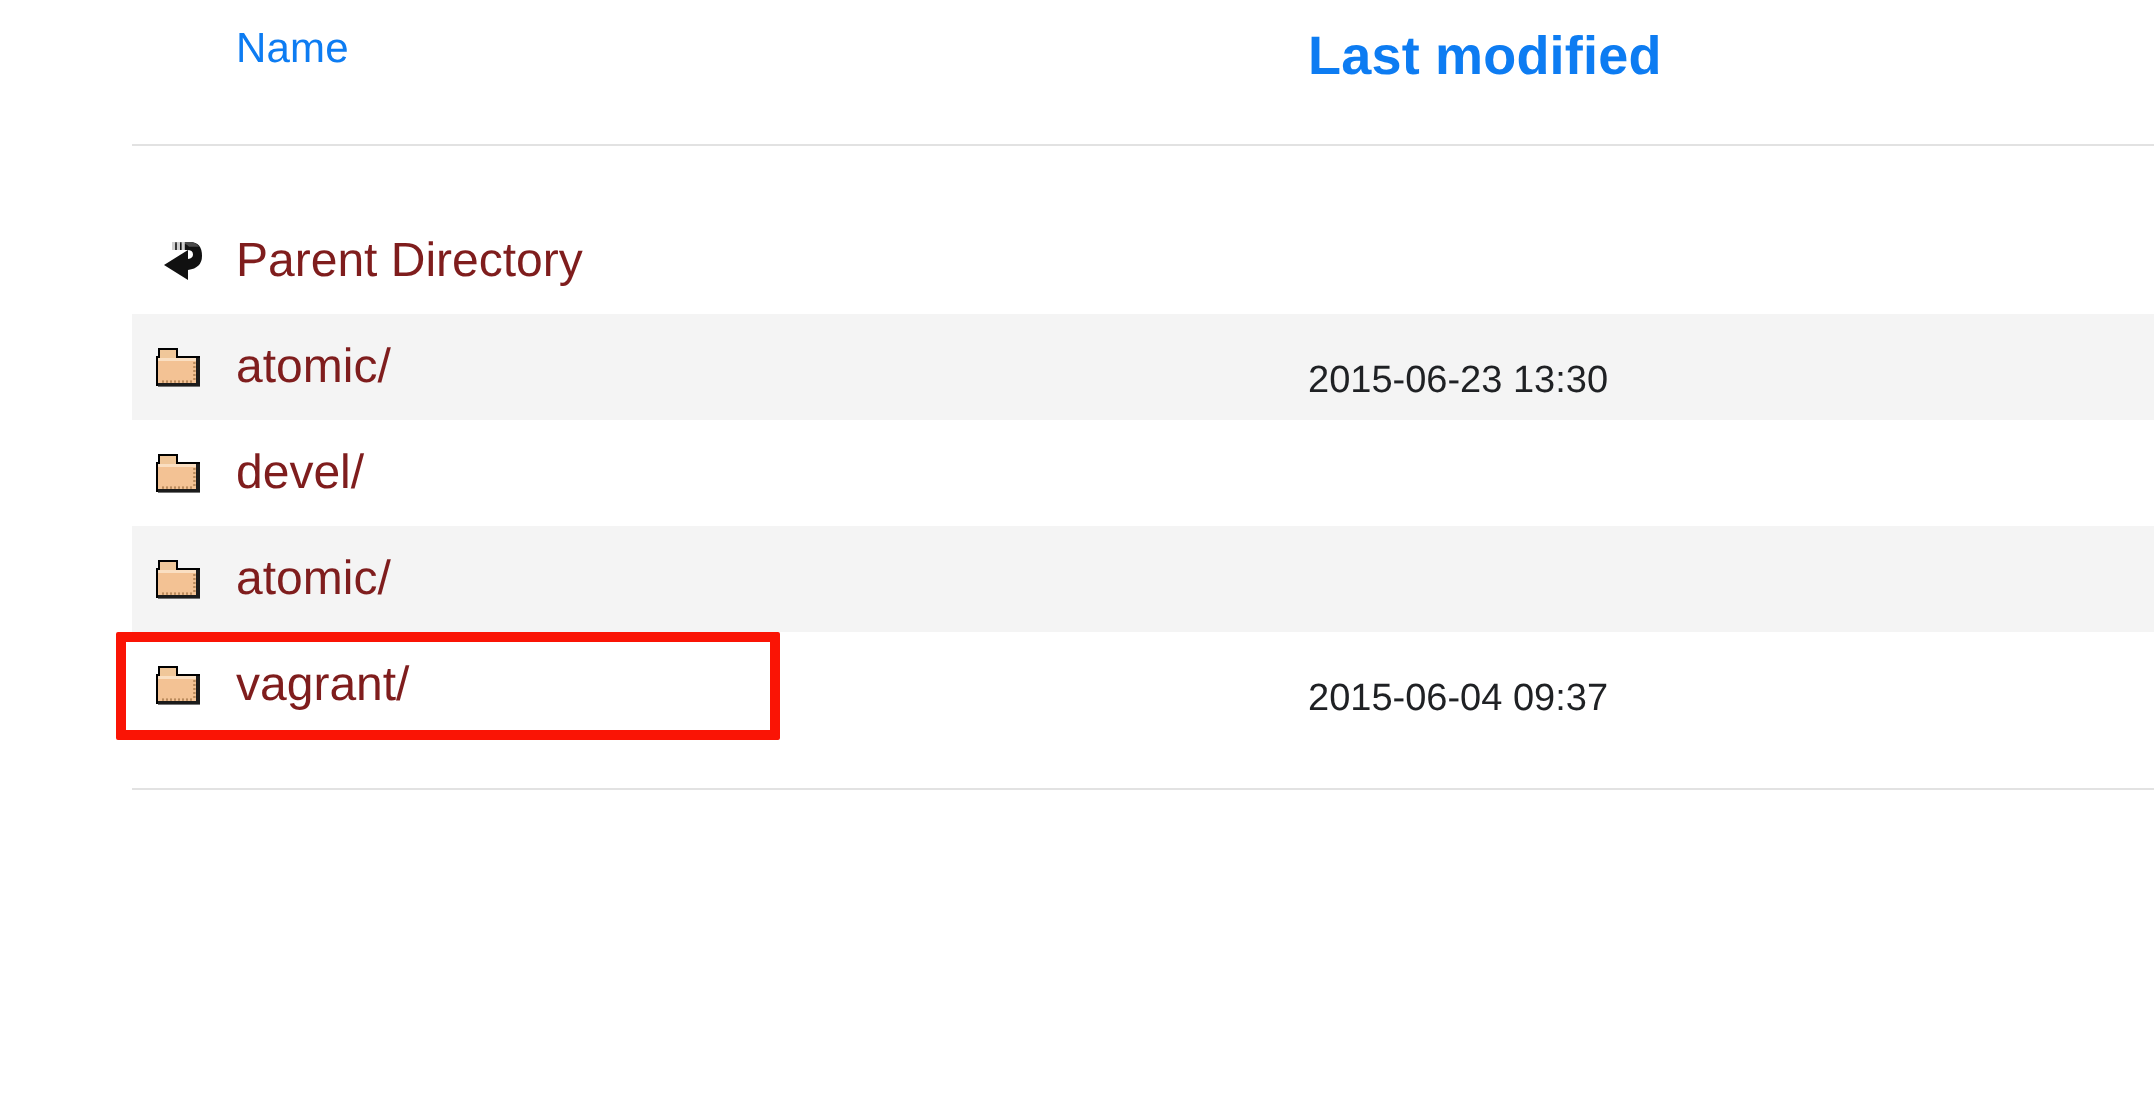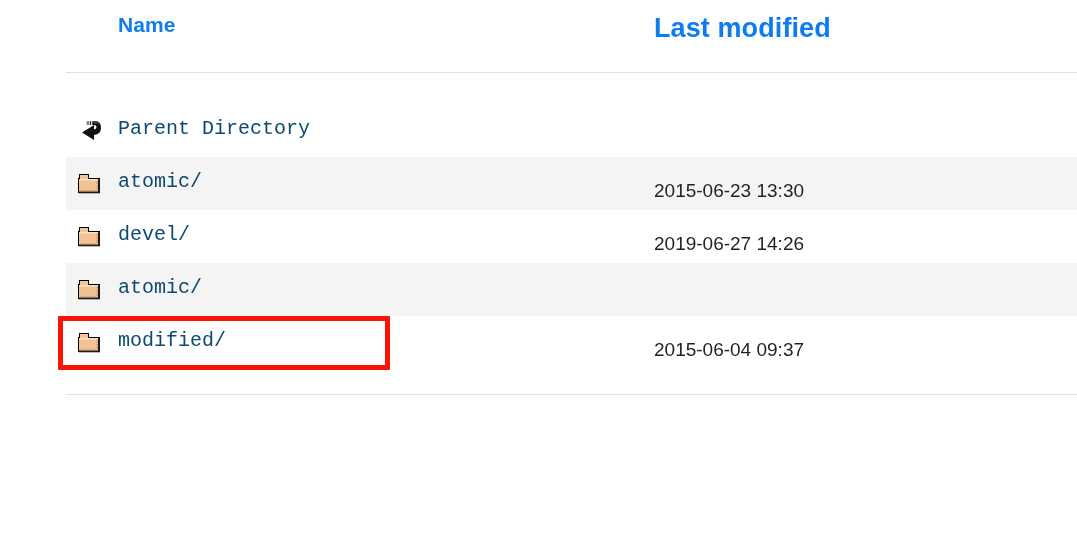--- a/index.html
+++ b/index.html
@@ -30,21 +30,21 @@
     left: 0;
     top: 0;
     width: 1077px;
     height: 72px;
   }
   .col-name-header {
     position: absolute;
     left: 118px;
     top: 13px;
     font-size: 21px;
-    font-weight: bold;
+    font-weight: normal;
     color: #0d7cf2;
     letter-spacing: 0.1px;
     white-space: nowrap;
   }
   .col-date-header {
     position: absolute;
     left: 654px;
     top: 13px;
     font-size: 27px;
     font-weight: bold;
@@ -82,25 +82,24 @@
     position: absolute;
     left: 8px;
     top: 11px;
     width: 30px;
     height: 30px;
   }
   .row-label {
     position: absolute;
     left: 52px;
     top: 13px;
-    font-size: 20px;
-    color: #0c4a6e;
+    font-size: 24px;
+    color: #7f1d1d;
     white-space: nowrap;
     text-decoration: none;
-    font-family: Liberation Mono, monospace;
   }
   .row-date {
     position: absolute;
     left: 588px;
     top: 23px;
     font-size: 19px;
     color: #1f2124;
     white-space: nowrap;
   }
 
@@ -201,21 +200,20 @@
           <rect x="21" y="22.2" width="1" height="1.2"></rect>
           <rect x="22.6" y="13" width="1.2" height="1"></rect>
           <rect x="22.6" y="15" width="1.2" height="1"></rect>
           <rect x="22.6" y="17" width="1.2" height="1"></rect>
           <rect x="22.6" y="19" width="1.2" height="1"></rect>
           <rect x="22.6" y="21" width="1.2" height="1"></rect>
         </g>
       </svg>
     </span>
     <span class="row-label">devel/</span>
-    <span class="row-date">2019-06-27 14:26</span>
   </div>
 
   <div class="row striped" style="top:263px;">
     <span class="row-icon folder-icon">
       <svg width="30" height="30" viewBox="0 0 30 30">
         <rect x="4" y="10" width="22" height="15" fill="#000000"></rect>
         <rect x="5" y="6" width="10" height="4" fill="#000000"></rect>
         <rect x="6" y="7" width="8" height="4" fill="#f0c79a"></rect>
         <rect x="5" y="11" width="20" height="13" fill="#f3c294"></rect>
         <rect x="5" y="11" width="20" height="1.5" fill="#fadfc2"></rect>
@@ -261,21 +259,21 @@
           <rect x="19" y="22.2" width="1" height="1.2"></rect>
           <rect x="21" y="22.2" width="1" height="1.2"></rect>
           <rect x="22.6" y="13" width="1.2" height="1"></rect>
           <rect x="22.6" y="15" width="1.2" height="1"></rect>
           <rect x="22.6" y="17" width="1.2" height="1"></rect>
           <rect x="22.6" y="19" width="1.2" height="1"></rect>
           <rect x="22.6" y="21" width="1.2" height="1"></rect>
         </g>
       </svg>
     </span>
-    <span class="row-label">modified/</span>
+    <span class="row-label">vagrant/</span>
     <span class="row-date">2015-06-04 09:37</span>
   </div>
 
   <div class="hr hr-bottom"></div>
 
   <div class="highlight-box"></div>
 
 </div>
 
 </body></html>

